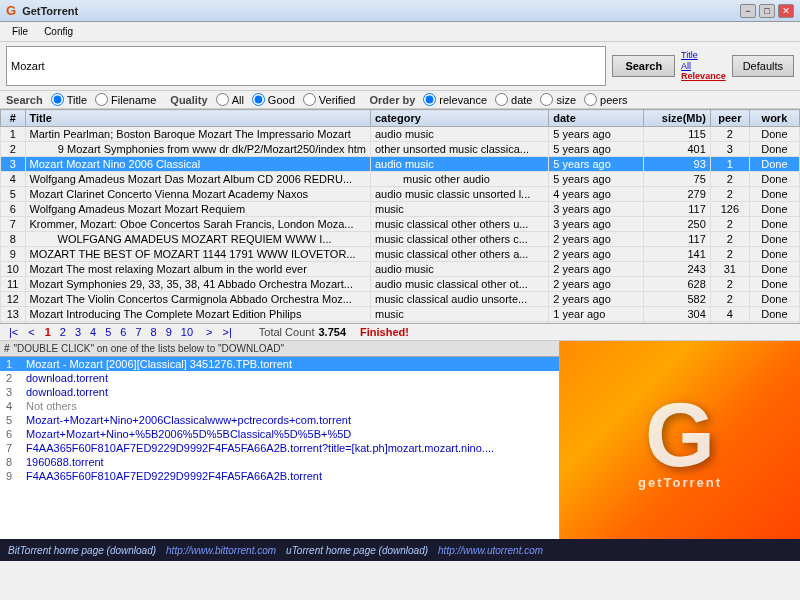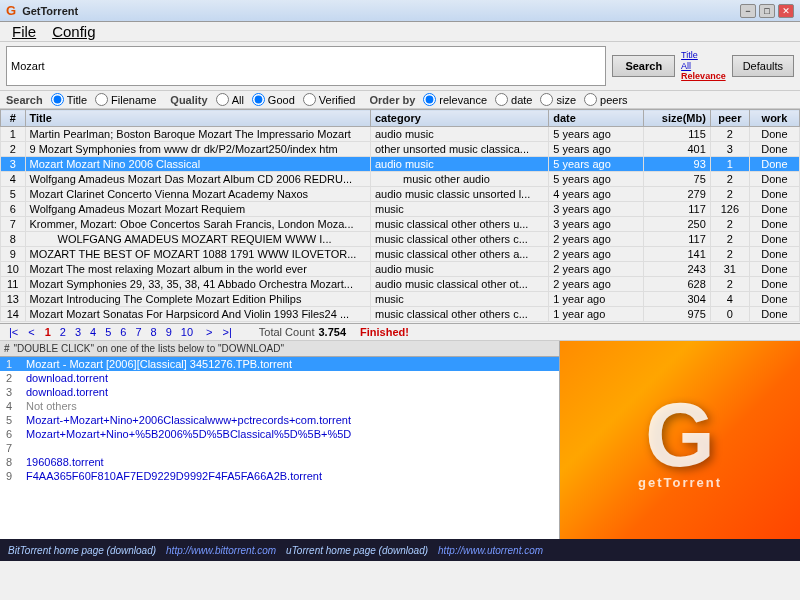--- a/index.html
+++ b/index.html
@@ -9,21 +9,21 @@
     .title-bar { background: linear-gradient(to bottom, #dde8f5, #c5d8f0); height: 22px; display: flex; align-items: center; justify-content: space-between; padding: 0 6px; border-bottom: 1px solid #999; }
     .title-bar-left { display: flex; align-items: center; gap: 6px; font-size: 11px; font-weight: bold; color: #222; }
     .title-bar-controls { display: flex; gap: 3px; }
     .tb-btn { width: 16px; height: 14px; border: 1px solid #888; border-radius: 2px; display: flex; align-items: center; justify-content: center; font-size: 9px; cursor: pointer; }
     .tb-btn.minimize { background: #d0d0d0; }
     .tb-btn.maximize { background: #d0d0d0; }
     .tb-btn.close { background: #e05050; color: white; }
     
     
     .menu-bar { background: #f0f0f0; height: 20px; display: flex; align-items: center; padding: 0 4px; border-bottom: 1px solid #ccc; }
-    .menu-item { padding: 2px 8px; font-size: 15px; cursor: pointer; text-decoration: underline; }
+    .menu-item { padding: 2px 8px; font-size: 10px; cursor: pointer; }
     
     
     .search-bar { background: #f0f0f0; padding: 4px 6px; display: flex; align-items: center; gap: 6px; border-bottom: 1px solid #ccc; }
     .search-input { flex: 1; height: 22px; border: 1px solid #999; padding: 19px 4px; font-size: 11px; }
     .search-btn { height: 22px; padding: 0 12px; background: linear-gradient(to bottom, #e8e8e8, #d0d0d0); border: 1px solid #888; cursor: pointer; font-size: 11px; font-weight: bold; }
     .title-all-relevance { display: flex; flex-direction: column; font-size: 9px; color: #0000cc; cursor: pointer; line-height: 1.2; }
     .defaults-btn { height: 22px; padding: 0 10px; background: linear-gradient(to bottom, #e8e8e8, #d0d0d0); border: 1px solid #888; cursor: pointer; font-size: 11px; }
     
     
     .filter-bar { background: #f0f0f0; padding: 2px 6px; display: flex; align-items: center; gap: 8px; border-bottom: 1px solid #ccc; font-size: 11px; flex-wrap: wrap; }
@@ -175,21 +175,21 @@
     <td class="col-num">1</td>
     <td class="col-title" style="overflow:hidden;text-overflow:ellipsis;max-width:310px;">Martin Pearlman; Boston Baroque Mozart The Impressario Mozart</td>
     <td class="col-category" style="overflow:hidden;text-overflow:ellipsis;">audio music</td>
     <td class="col-date">5 years ago</td>
     <td class="col-size">115</td>
     <td class="col-peer">2</td>
     <td class="col-work">Done</td>
   </tr>
         <tr>
     <td class="col-num">2</td>
-    <td class="col-title" style="overflow:hidden;text-overflow:ellipsis;max-width:310px;">9 Mozart Symphonies from www dr dk/P2/Mozart250/index htm</td>
+    <td class="col-title" style="overflow:hidden;text-overflow:ellipsis;max-width:310px;text-align:right;">9 Mozart Symphonies from www dr dk/P2/Mozart250/index htm</td>
     <td class="col-category" style="overflow:hidden;text-overflow:ellipsis;">other unsorted music classica...</td>
     <td class="col-date">5 years ago</td>
     <td class="col-size">401</td>
     <td class="col-peer">3</td>
     <td class="col-work">Done</td>
   </tr>
         <tr class="selected">
     <td class="col-num">3</td>
     <td class="col-title" style="overflow:hidden;text-overflow:ellipsis;max-width:310px;">Mozart Mozart Nino 2006 Classical</td>
     <td class="col-category" style="overflow:hidden;text-overflow:ellipsis;">audio music</td>
@@ -238,21 +238,21 @@
     <td class="col-num">8</td>
     <td class="col-title" style="overflow:hidden;text-overflow:ellipsis;max-width:310px;padding-left:32px;">WOLFGANG AMADEUS MOZART REQUIEM WWW I...</td>
     <td class="col-category" style="overflow:hidden;text-overflow:ellipsis;">music classical other others c...</td>
     <td class="col-date">2 years ago</td>
     <td class="col-size">117</td>
     <td class="col-peer">2</td>
     <td class="col-work">Done</td>
   </tr>
         <tr>
     <td class="col-num">9</td>
-    <td class="col-title" style="overflow:hidden;text-overflow:ellipsis;max-width:310px;">MOZART THE BEST OF MOZART 1088 1791 WWW ILOVETOR...</td>
+    <td class="col-title" style="overflow:hidden;text-overflow:ellipsis;max-width:310px;">MOZART THE BEST OF MOZART 1144 1791 WWW ILOVETOR...</td>
     <td class="col-category" style="overflow:hidden;text-overflow:ellipsis;">music classical other others a...</td>
     <td class="col-date">2 years ago</td>
     <td class="col-size">141</td>
     <td class="col-peer">2</td>
     <td class="col-work">Done</td>
   </tr>
         <tr>
     <td class="col-num">10</td>
     <td class="col-title" style="overflow:hidden;text-overflow:ellipsis;max-width:310px;">Mozart The most relaxing Mozart album in the world ever</td>
     <td class="col-category" style="overflow:hidden;text-overflow:ellipsis;">audio music</td>
@@ -260,20 +260,29 @@
     <td class="col-size">243</td>
     <td class="col-peer">31</td>
     <td class="col-work">Done</td>
   </tr>
         <tr>
     <td class="col-num">11</td>
     <td class="col-title" style="overflow:hidden;text-overflow:ellipsis;max-width:310px;">Mozart Symphonies 29, 33, 35, 38, 41 Abbado Orchestra Mozart...</td>
     <td class="col-category" style="overflow:hidden;text-overflow:ellipsis;">audio music classical other ot...</td>
     <td class="col-date">2 years ago</td>
     <td class="col-size">628</td>
+    <td class="col-peer">2</td>
+    <td class="col-work">Done</td>
+  </tr>
+        <tr>
+    <td class="col-num">12</td>
+    <td class="col-title" style="overflow:hidden;text-overflow:ellipsis;max-width:310px;">Mozart The Violin Concertos Carmignola Abbado Orchestra Moz...</td>
+    <td class="col-category" style="overflow:hidden;text-overflow:ellipsis;">music classical audio unsorte...</td>
+    <td class="col-date">2 years ago</td>
+    <td class="col-size">582</td>
     <td class="col-peer">2</td>
     <td class="col-work">Done</td>
   </tr>
         <tr>
     <td class="col-num">13</td>
     <td class="col-title" style="overflow:hidden;text-overflow:ellipsis;max-width:310px;">Mozart Introducing The Complete Mozart Edition Philips</td>
     <td class="col-category" style="overflow:hidden;text-overflow:ellipsis;">music</td>
     <td class="col-date">1 year ago</td>
     <td class="col-size">304</td>
     <td class="col-peer">4</td>
@@ -330,20 +339,21 @@
         <div class="dl-item">
           <span class="dl-num">5</span>
           <span class="dl-text">Mozart-+Mozart+Nino+2006Classicalwww+pctrecords+com.torrent</span>
         </div>
         <div class="dl-item">
           <span class="dl-num">6</span>
           <span class="dl-text">Mozart+Mozart+Nino+%5B2006%5D%5BClassical%5D%5B+%5D</span>
         </div>
         <div class="dl-item">
           <span class="dl-num">7</span>
+          <span class="dl-text">F4AA365F60F810AF7ED9229D9992F4FA5FA66A2B.torrent?title=[kat.ph]mozart.mozart.nino....</span>
         </div>
         <div class="dl-item">
           <span class="dl-num">8</span>
           <span class="dl-text">1960688.torrent</span>
         </div>
         <div class="dl-item">
           <span class="dl-num">9</span>
           <span class="dl-text">F4AA365F60F810AF7ED9229D9992F4FA5FA66A2B.torrent</span>
         </div>
       </div>

